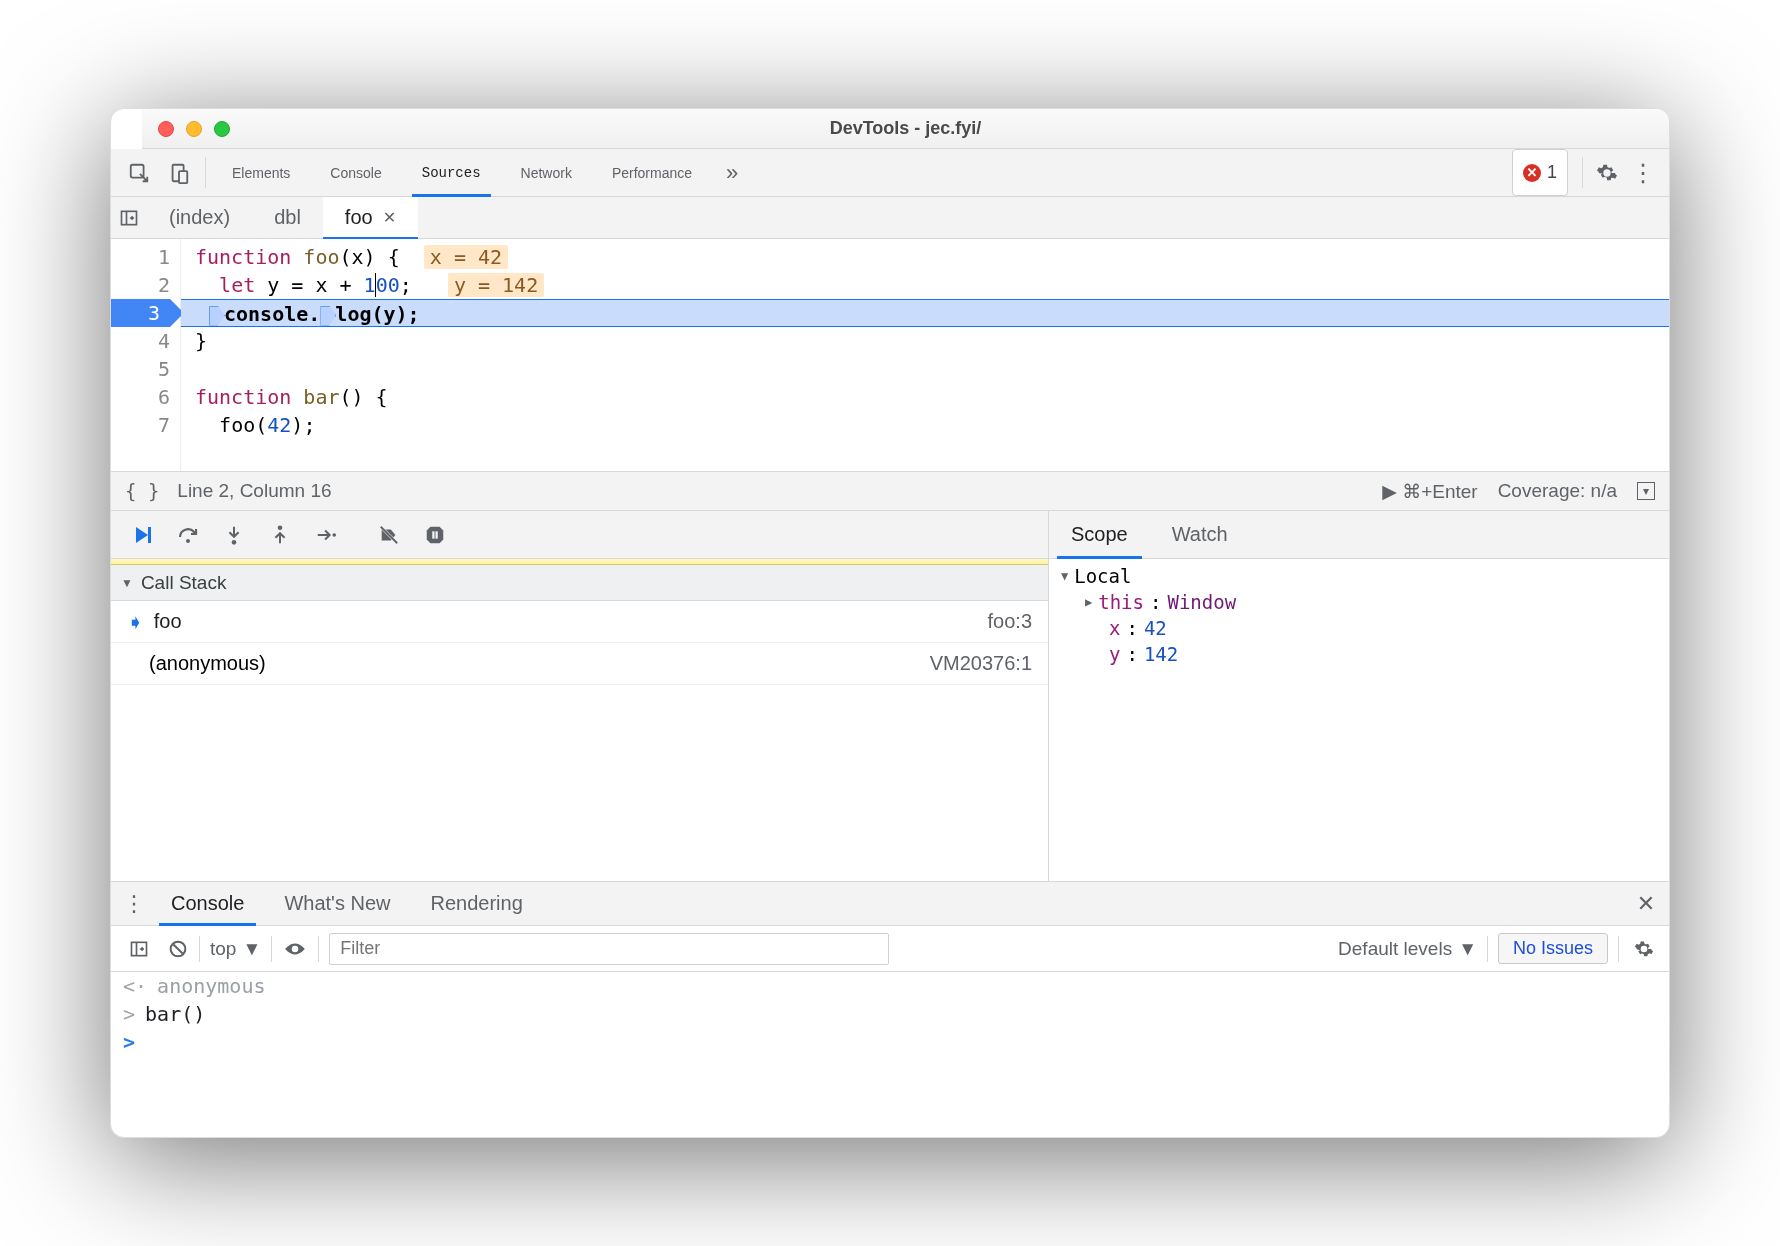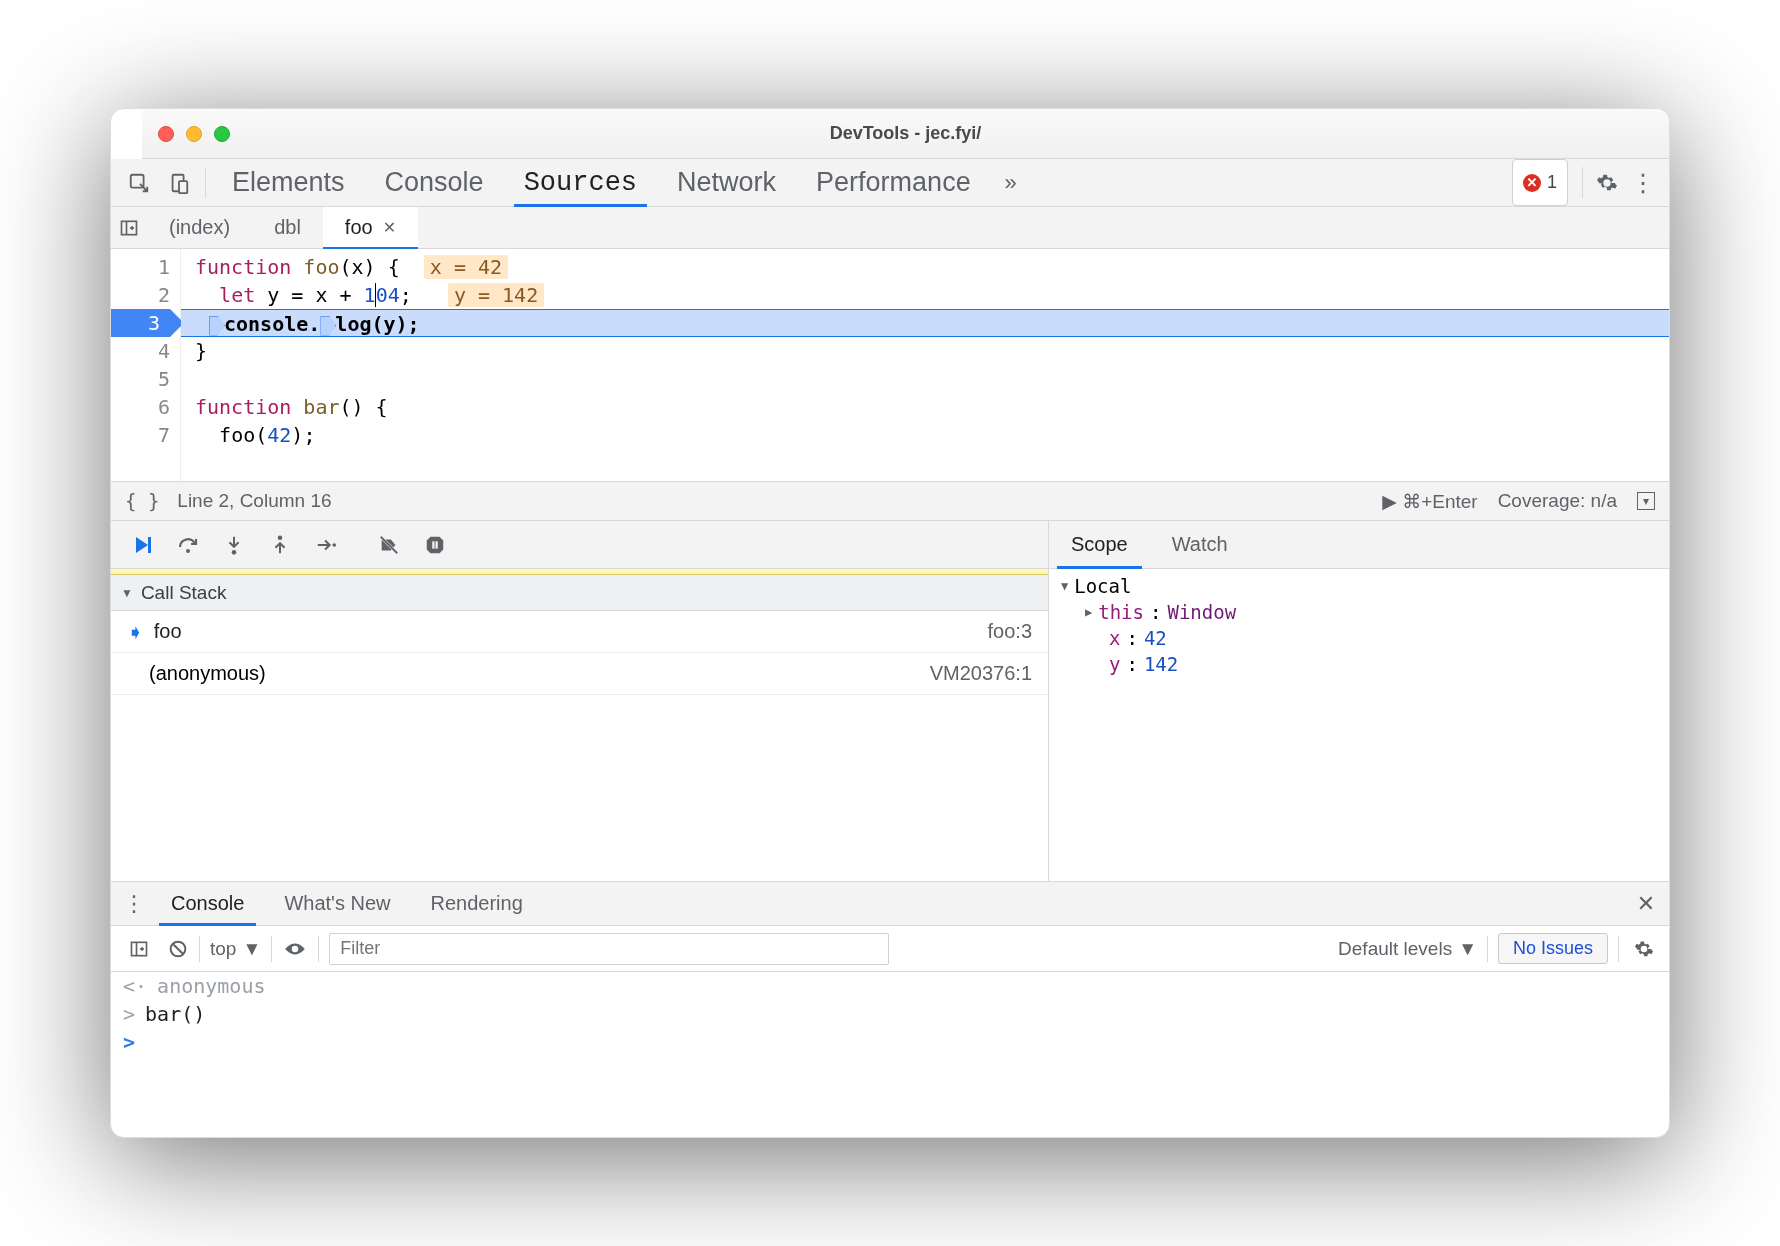--- a/index.html
+++ b/index.html
@@ -19,21 +19,21 @@
     height: 1030px;
     background: #fff;
     border-radius: 14px;
     overflow: hidden;
     display: flex;
     flex-direction: column;
     border: 1px solid #ddd;
   }
   
   .titlebar {
-    height: 50px;
+    height: 40px;
     background: linear-gradient(#fafafa, #f0f0f0);
     border-bottom: 1px solid #d8d8d8;
     display: flex;
     align-items: center;
     position: relative;
     margin-left: 31px;
   }
   .traffic { display: flex; gap: 12px; margin-left: 16px; }
   .tl { width: 16px; height: 16px; border-radius: 50%; }
   .tl.red { background:#ff5f57; border:1px solid #e24640;}
@@ -48,21 +48,21 @@
     align-items: stretch;
     padding: 0 8px;
     background:#f3f3f3;
   }
   .main-tabs .icon-btn {
     width: 40px; display:flex; align-items:center; justify-content:center;
     color:#5f6368; cursor:pointer;
   }
   .divider { width:1px; background:#d8d8d8; margin: 8px 6px;}
   .main-tabs .tab {
-    padding: 0 20px; display:flex; align-items:center; font-size:27px; color:#5f6368;
+    padding: 0 20px; display:flex; align-items:center; font-size:14px; color:#5f6368;
     cursor:pointer; position:relative;
   }
   .main-tabs .tab.active { color:#202124;font-family:Liberation Mono, monospace; }
   .main-tabs .tab.active::after {
     content:""; position:absolute; left:10px; right:10px; bottom:-1px; height:3px; background:#1a73e8;
   }
   .spacer { flex:1; }
   .error-badge {
     display:flex; align-items:center; gap:6px; border:1px solid #d0d0d0; border-radius:4px;
     padding:3px 10px; margin-right:8px; background:#fff; font-size:18px; color:#444;
@@ -258,21 +258,21 @@
       <div class="ln">1</div>
       <div class="ln">2</div>
       <div class="ln bp">3</div>
       <div class="ln">4</div>
       <div class="ln">5</div>
       <div class="ln">6</div>
       <div class="ln">7</div>
     </div>
     <div class="code">
       <div class="cl"><span class="kw">function</span><span class="fn"> foo</span><span>(x) {  </span><span class="hint">x = 42</span></div>
-      <div class="cl"><span>  </span><span class="kw">let</span><span> y = x + </span><span class="num">1</span><span class="curs"></span><span class="num">04</span><span>;   </span><span class="hint">y = 142</span></div>
+      <div class="cl"><span>  </span><span class="kw">let</span><span> y = x + </span><span class="num">1</span><span class="curs"></span><span class="num">00</span><span>;   </span><span class="hint">y = 142</span></div>
       <div class="cl exec-line"><span class="step-marker"></span><span>console</span><span>.</span><span class="step-marker"></span><span>log</span><span>(y);</span></div>
       <div class="cl"><span>}</span></div>
       <div class="cl"><span></span></div>
       <div class="cl"><span class="kw">function</span><span class="fn"> bar</span><span>() {</span></div>
       <div class="cl"><span>  </span><span>foo(</span><span class="num">42</span><span>);</span></div>
     </div>
   </div>
 
   <div class="statusbar">
     <div class="sb-left">

